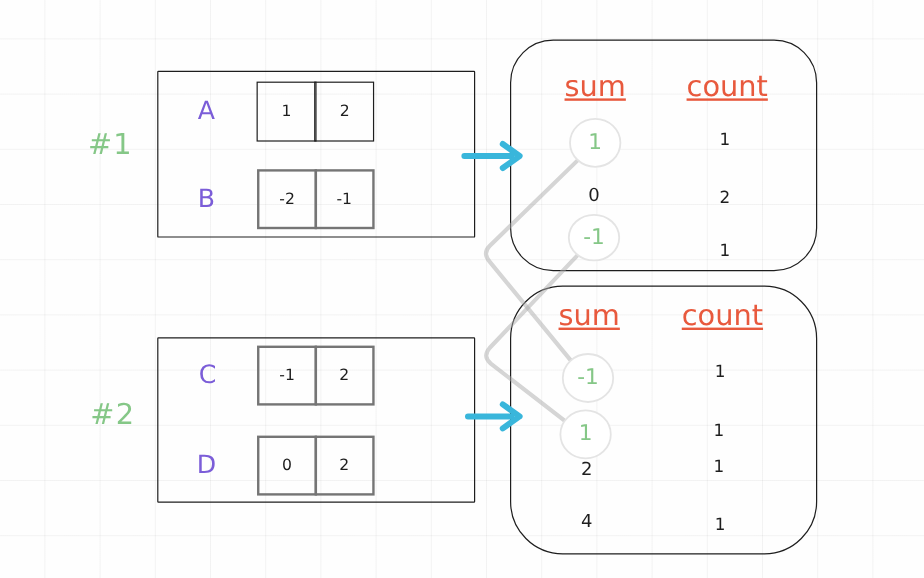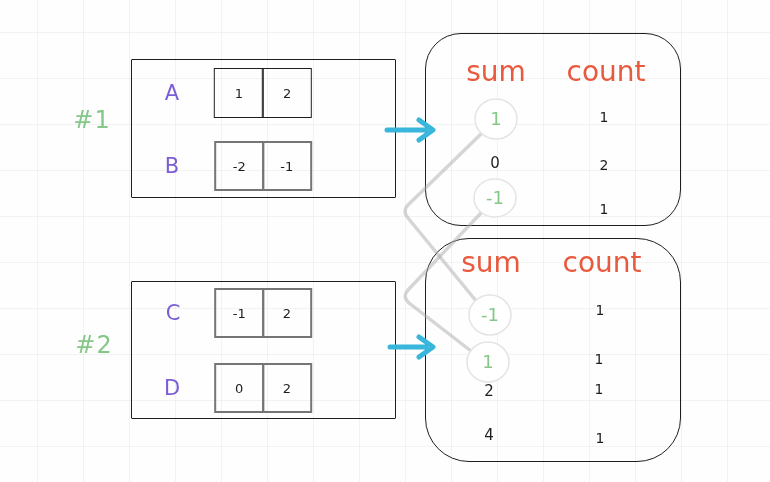--- a/index.html
+++ b/index.html
@@ -32,21 +32,21 @@
   .gbox{
     position:absolute;border:1.7px solid var(--ink);
     background:transparent;box-sizing:border-box;border-radius:1px;
   }
   .rbox{
     position:absolute;border:1.6px solid var(--ink);
     background:transparent;box-sizing:border-box;
   }
   .tag{font-size:24px;color:var(--green);letter-spacing:1px;}
   .rowLabel{font-size:21px;color:var(--purple);font-weight:500;}
-  .hdr{font-size:28px;color:var(--coral);}
+  .hdr{font-size:24px;color:var(--coral);text-decoration:underline;}
   .greenNum{font-size:18px;color:var(--green);font-weight:500;}
   .blackSum{font-size:15px;color:var(--ink);}
   .countVal{font-size:14px;color:var(--ink);}
   .cellPair{display:flex;}
   .cell{
     width:50px;height:50px;box-sizing:border-box;
     display:flex;align-items:center;justify-content:center;
     font-size:13px;color:var(--ink);
     border:2.4px solid var(--cellgray);background:transparent;
   }

